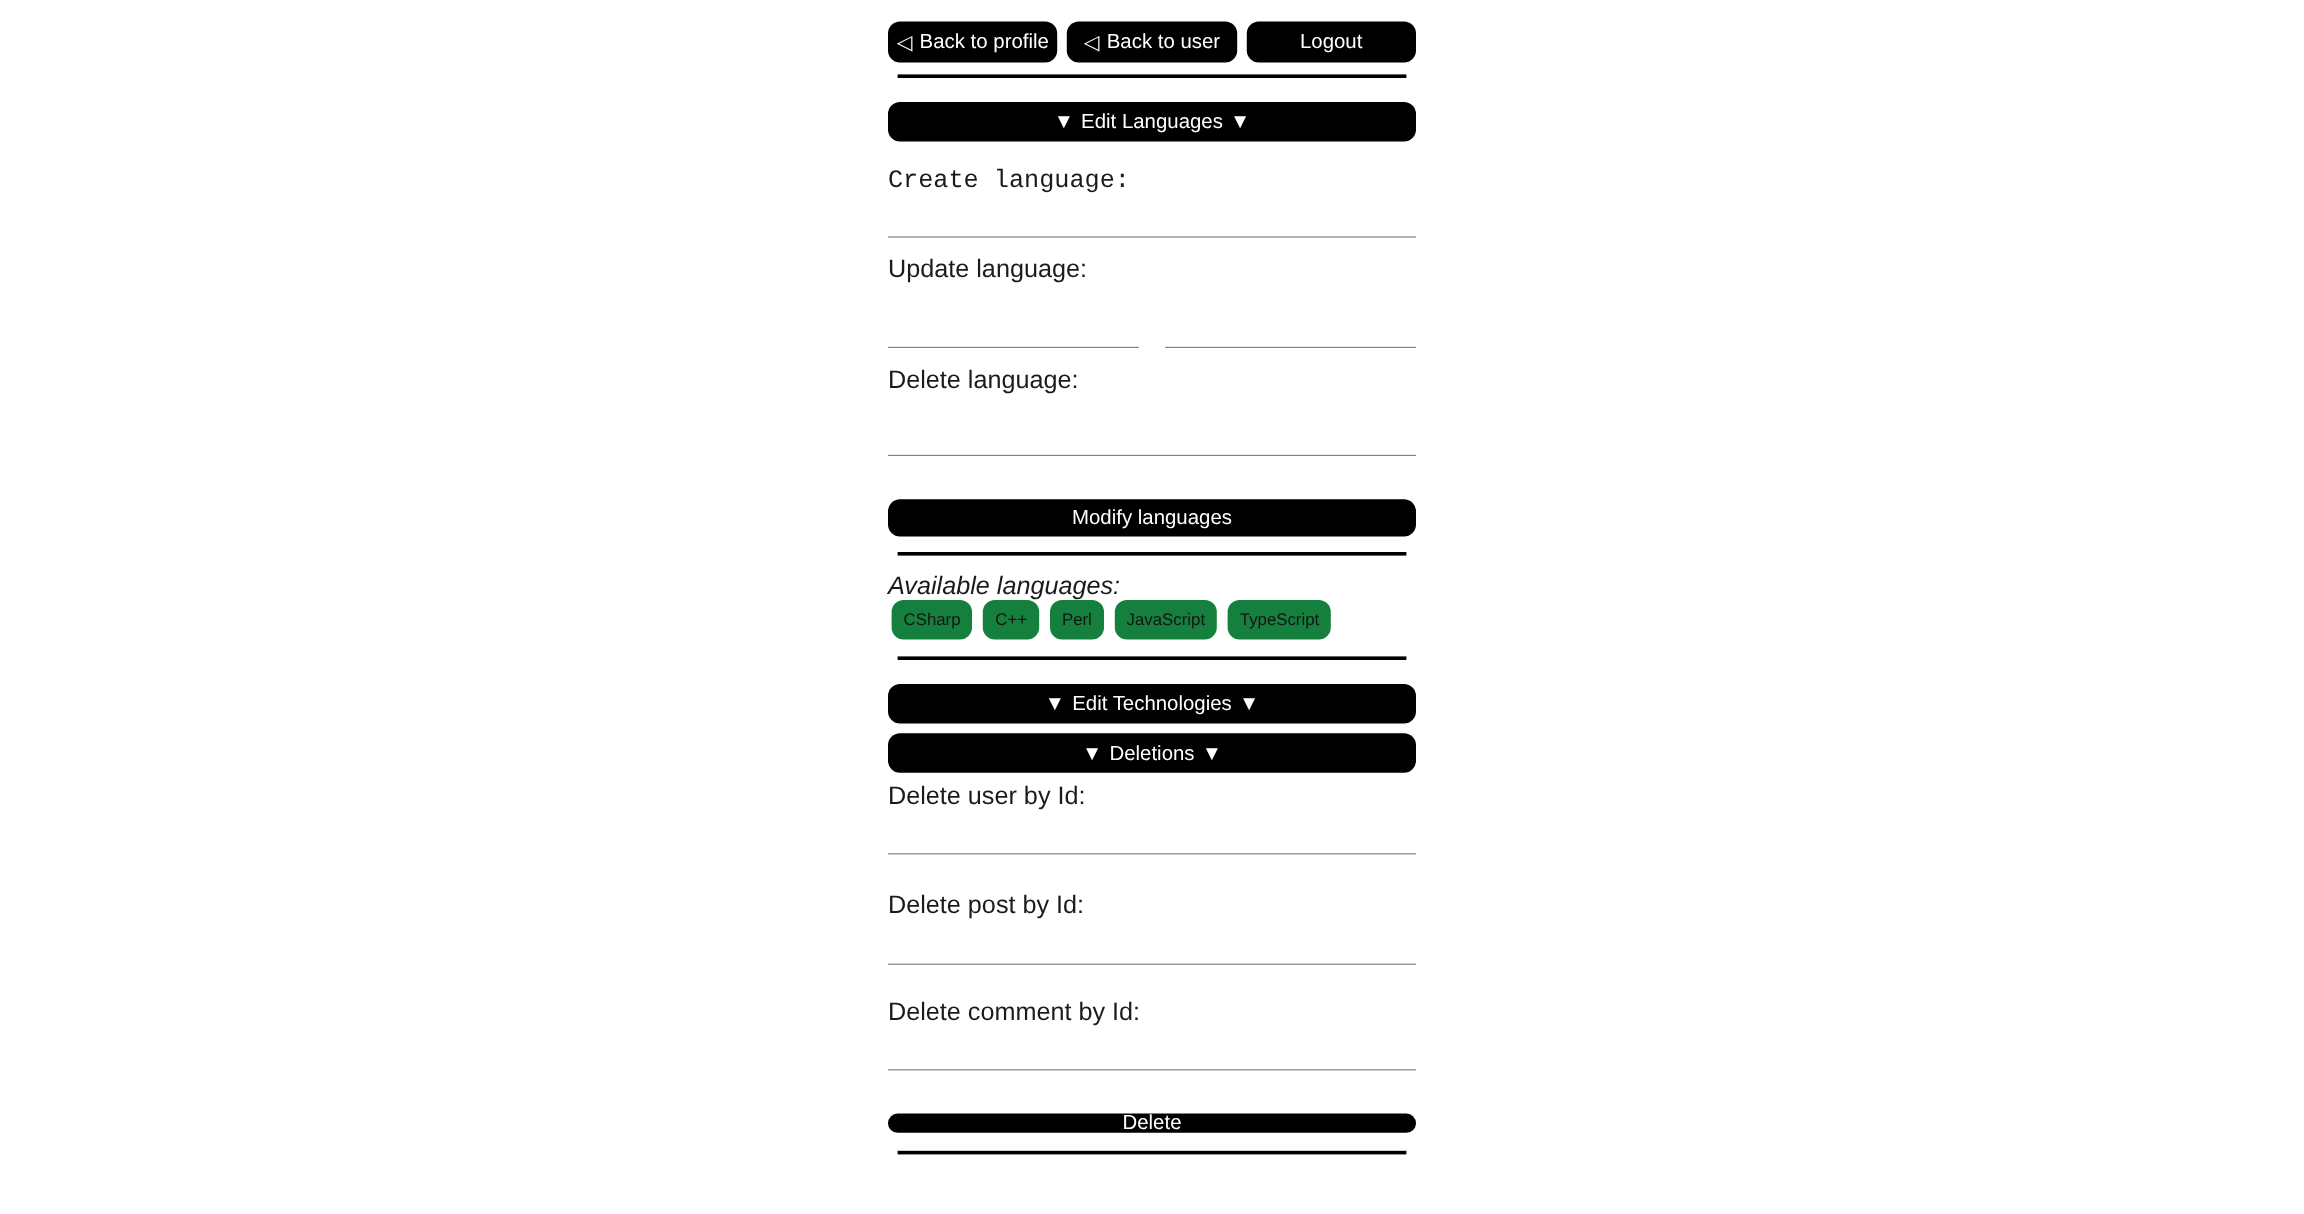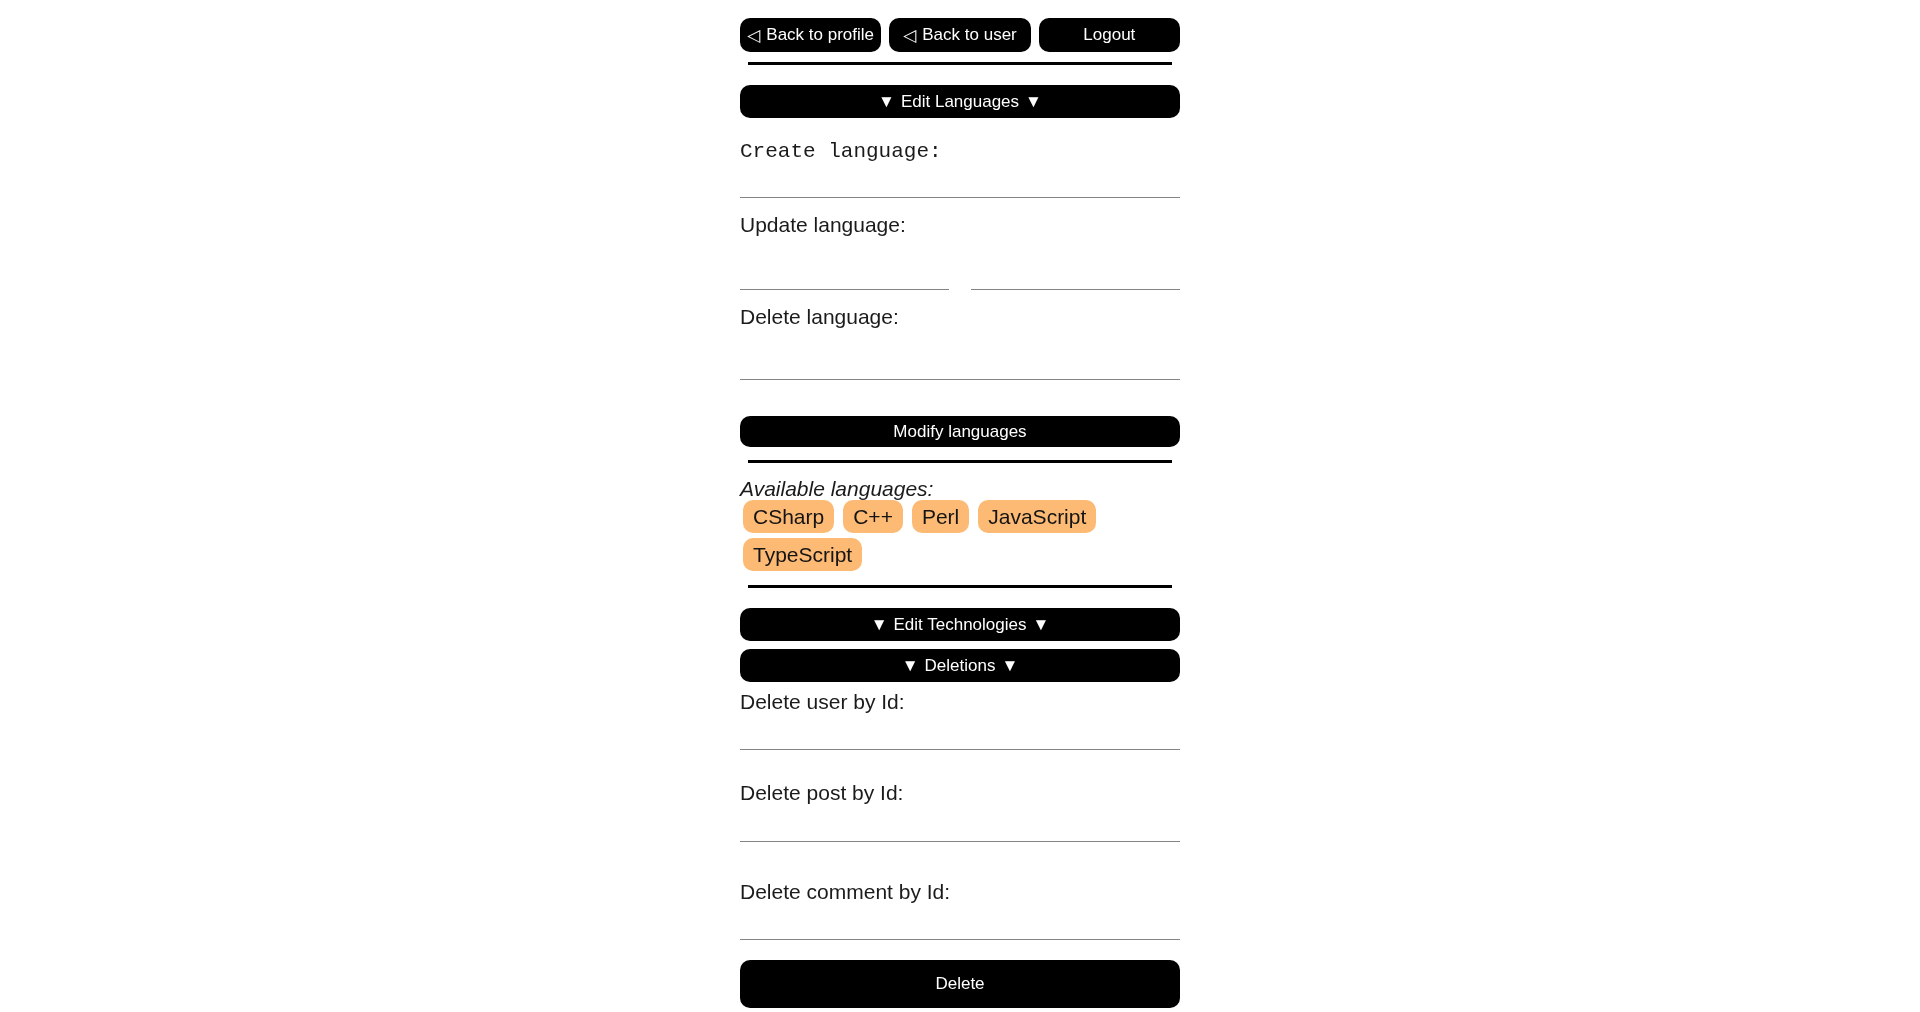--- a/index.html
+++ b/index.html
@@ -73,43 +73,43 @@
     display: flex;
     justify-content: space-between;
     margin-top: 19px;
   }
   .update-row input.line { width: 209px; }
   .delete-lang-input { margin-top: 17px; }
   .btn.modify { margin-top: 36px; height: 31px; }
   .btn.edit-languages { margin-top: 20px; }
   .btn.edit-technologies { margin-top: 20px; }
   .btn.deletions { margin-top: 8px; }
-  .btn.delete-submit { margin-top: 20px; height: 48px; }
+  .btn.delete-submit { margin-top: 36px; height: 16px; }
   
   .lbl.available-label { margin-top: 15px; line-height: 22px; font-style: italic; }
   .tags {
     display: flex;
     flex-wrap: wrap;
     gap: 5px 9px;
     margin-top: 0px;
     padding-left: 3px;
   }
   .tag {
-    background: #fdba74;
+    background: #15803d;
     color: #141414;
     border-radius: 10px;
     padding: 2px 10px;
-    font-size: 21px;
+    font-size: 14px;
     line-height: 29px;
     white-space: nowrap;
   }
   
   .lbl.delete-user-label    { margin-top: 8px; }
   .lbl.delete-post-label    { margin-top: 31px; }
-  .lbl.delete-comment-label { margin-top: 38px; }
+  .lbl.delete-comment-label { margin-top: 28px; }
   .delete-user-input    { margin-top: 2px; }
   .delete-post-input    { margin-top: 3px; }
   .delete-comment-input { margin-top: 2px; }
 </style>
 </head>
 <body>
 
 <div class="page">
 
   

